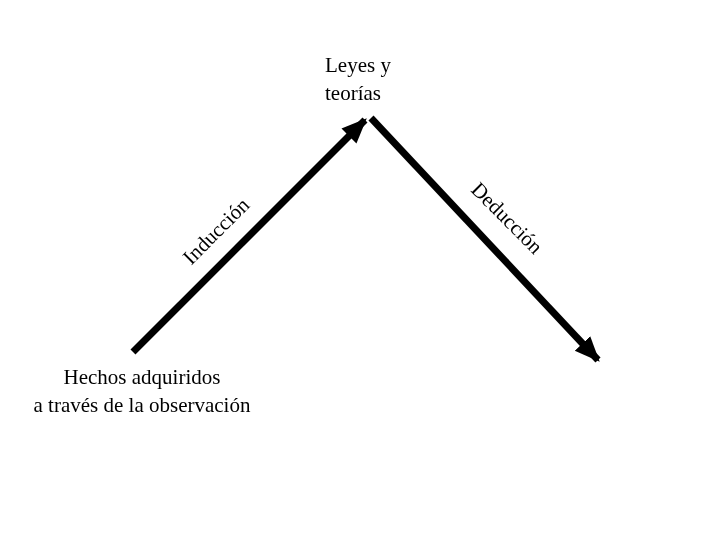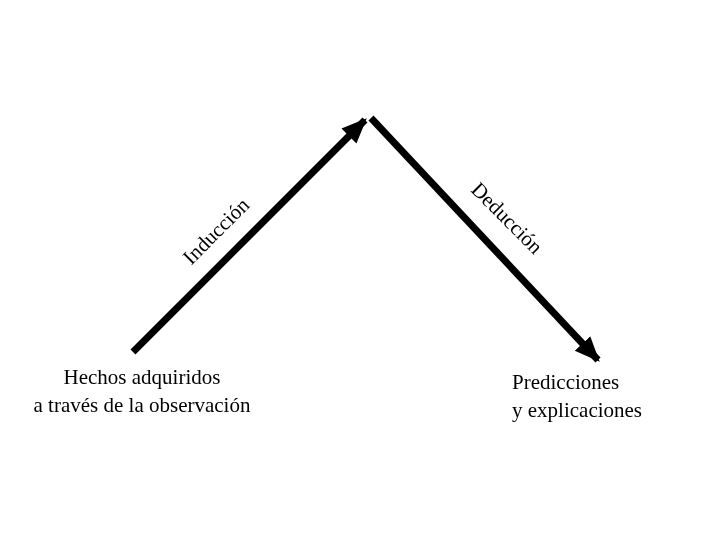--- a/index.html
+++ b/index.html
@@ -75,24 +75,24 @@
   <svg class="arrows" width="720" height="540" viewBox="0 0 720 540">
     <defs>
       <marker id="arrowhead" viewBox="0 0 10 10" refX="9" refY="5" markerWidth="3.6" markerHeight="3.6" orient="auto-start-reverse">
         <path d="M 0 0.8 L 10 5 L 0 9.2 Z" fill="#000000"></path>
       </marker>
     </defs>
     <line x1="133" y1="352" x2="365" y2="120" stroke-width="7" marker-end="url(#arrowhead)" stroke="#000000"></line>
     <line x1="371" y1="118" x2="598" y2="360" stroke-width="7" marker-end="url(#arrowhead)" stroke="#000000"></line>
   </svg>
 
+  <div class="label label-top">Leyes y
+teorías</div>
 
   <div class="arrow-label arrow-label-induction">Inducción</div>
 
   <div class="arrow-label arrow-label-deduction">Deducción</div>
 
   <div class="label label-bottom-left">Hechos adquiridos
 a través de la observación</div>
 
-  <div class="label label-bottom-right">Predicciones
-y explicaciones</div>
 
 </div>
 
 </body></html>

